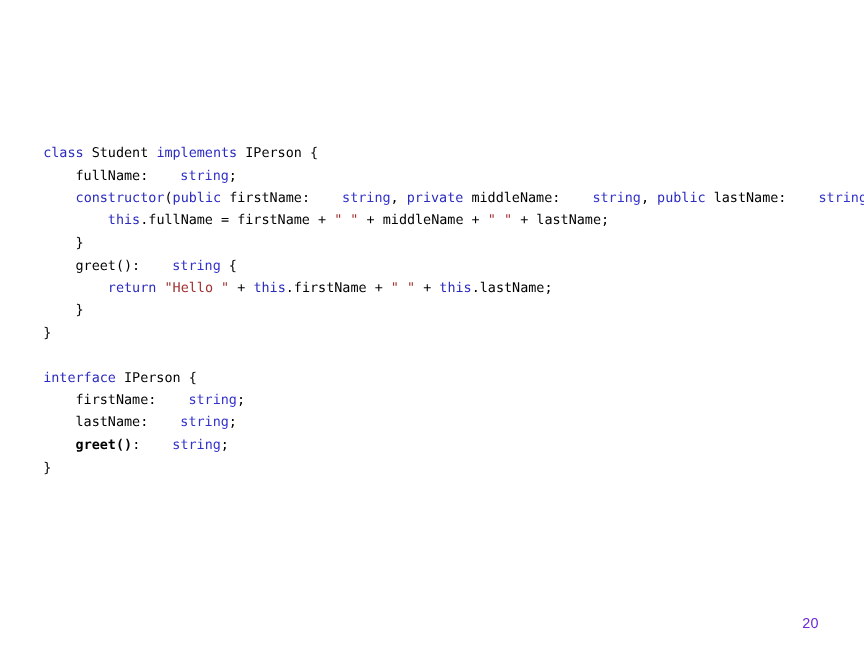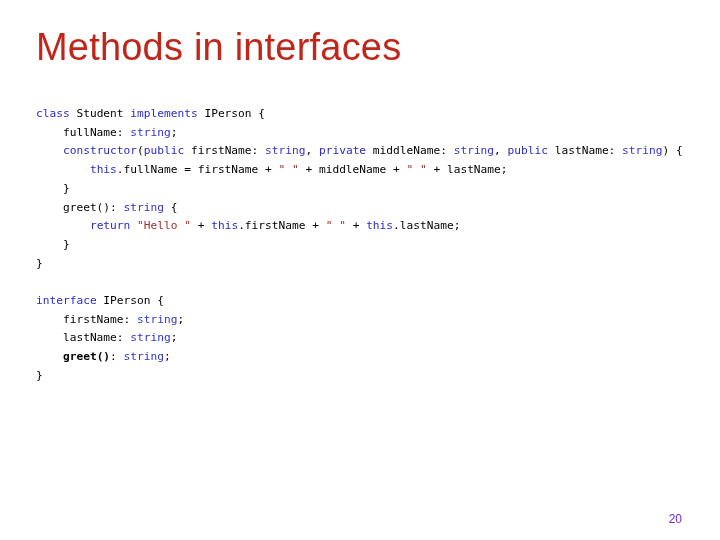--- a/index.html
+++ b/index.html
@@ -28,54 +28,53 @@
     font-size: 38px;
     line-height: 46px;
     font-weight: 400;
     color: #C0261A;
     letter-spacing: 0.2px;
     white-space: nowrap;
   }
   .code-block {
     position: absolute;
     left: 36px;
-    top: 105px;
+    top: 119px;
     width: 660px;
     font-family: "DejaVu Sans Mono", "Liberation Mono", monospace;
     font-size: 11.2px;
     line-height: 18.7px;
     color: #000000;
     white-space: pre;
     letter-spacing: 0px;
   }
   .code-line {
     white-space: pre;
     min-height: 18.7px;
   }
   .code-line.blank {
     height: 18.7px;
   }
   .tok-kw   { color: #2B2BC0; }
-  .tok-type { color: #3333CC; }
+  .tok-type { color: #3333CC; margin-left: 20px; }
   .tok-str  { color: #A03030; }
   .tok-plain{ color: #000000; }
   .tok-bold { font-weight: bold; color: #000000; }
   .page-number {
     position: absolute;
     right: 38px;
     bottom: 14px;
     font-family: "Liberation Sans", sans-serif;
     font-size: 12px;
     color: #6d28d9;
   }
 </style>
 </head>
 <body>
 
 <div class="slide">
 
-  <div class="slide-title">Methods in interfaces</div>
 
   <div class="code-block" id="code-block"><div class="code-line"><span class="tok-kw">class</span><span class="tok-plain"> Student </span><span class="tok-kw">implements</span><span class="tok-plain"> IPerson {</span></div><div class="code-line"><span class="tok-plain">    fullName: </span><span class="tok-type">string</span><span class="tok-plain">;</span></div><div class="code-line"><span class="tok-plain">    </span><span class="tok-kw">constructor</span><span class="tok-plain">(</span><span class="tok-kw">public</span><span class="tok-plain"> firstName: </span><span class="tok-type">string</span><span class="tok-plain">, </span><span class="tok-kw">private</span><span class="tok-plain"> middleName: </span><span class="tok-type">string</span><span class="tok-plain">, </span><span class="tok-kw">public</span><span class="tok-plain"> lastName: </span><span class="tok-type">string</span><span class="tok-plain">) {</span></div><div class="code-line"><span class="tok-plain">        </span><span class="tok-kw">this</span><span class="tok-plain">.fullName = firstName + </span><span class="tok-str">" "</span><span class="tok-plain"> + middleName + </span><span class="tok-str">" "</span><span class="tok-plain"> + lastName;</span></div><div class="code-line"><span class="tok-plain">    }</span></div><div class="code-line"><span class="tok-plain">    greet(): </span><span class="tok-type">string</span><span class="tok-plain"> {</span></div><div class="code-line"><span class="tok-plain">        </span><span class="tok-kw">return</span><span class="tok-plain"> </span><span class="tok-str">"Hello "</span><span class="tok-plain"> + </span><span class="tok-kw">this</span><span class="tok-plain">.firstName + </span><span class="tok-str">" "</span><span class="tok-plain"> + </span><span class="tok-kw">this</span><span class="tok-plain">.lastName;</span></div><div class="code-line"><span class="tok-plain">    }</span></div><div class="code-line"><span class="tok-plain">}</span></div><div class="code-line blank">&nbsp;</div><div class="code-line"><span class="tok-kw">interface</span><span class="tok-plain"> IPerson {</span></div><div class="code-line"><span class="tok-plain">    firstName: </span><span class="tok-type">string</span><span class="tok-plain">;</span></div><div class="code-line"><span class="tok-plain">    lastName: </span><span class="tok-type">string</span><span class="tok-plain">;</span></div><div class="code-line"><span class="tok-plain">    </span><span class="tok-bold">greet()</span><span class="tok-plain">: </span><span class="tok-type">string</span><span class="tok-plain">;</span></div><div class="code-line"><span class="tok-plain">}</span></div></div>
 
   <div class="page-number">20</div>
 
 </div>
 
 </body></html>

